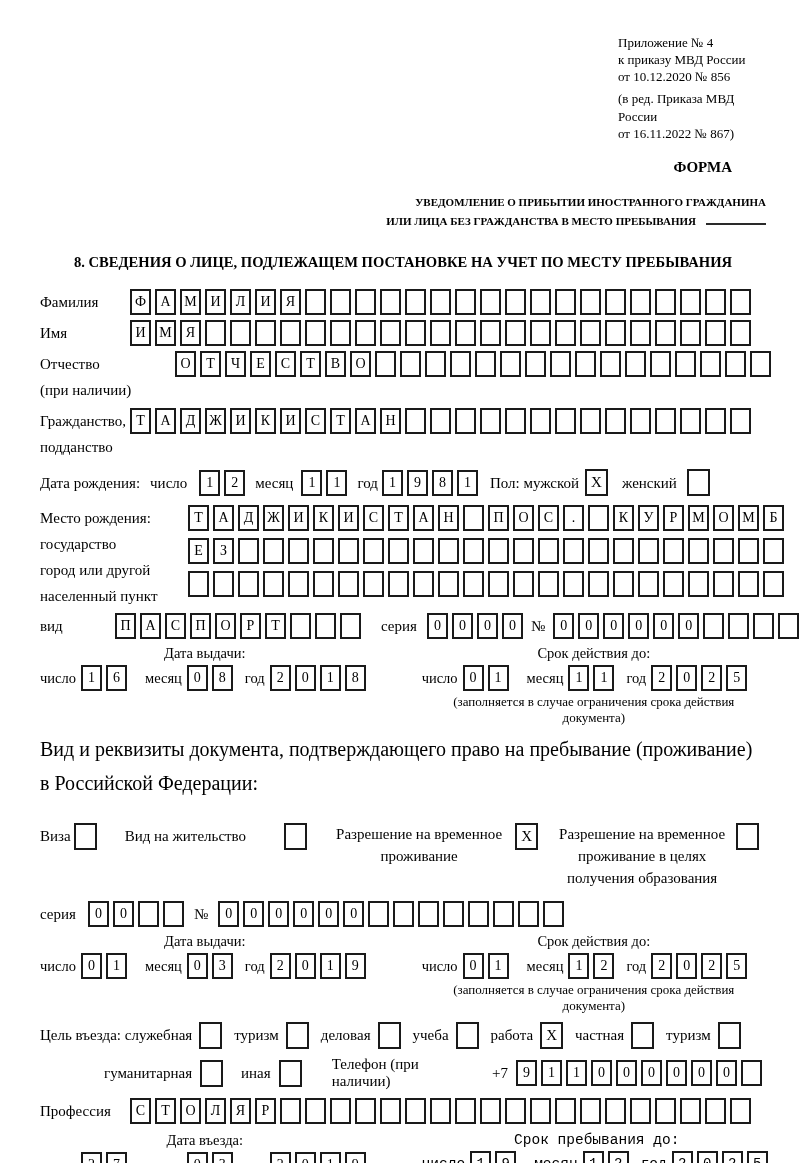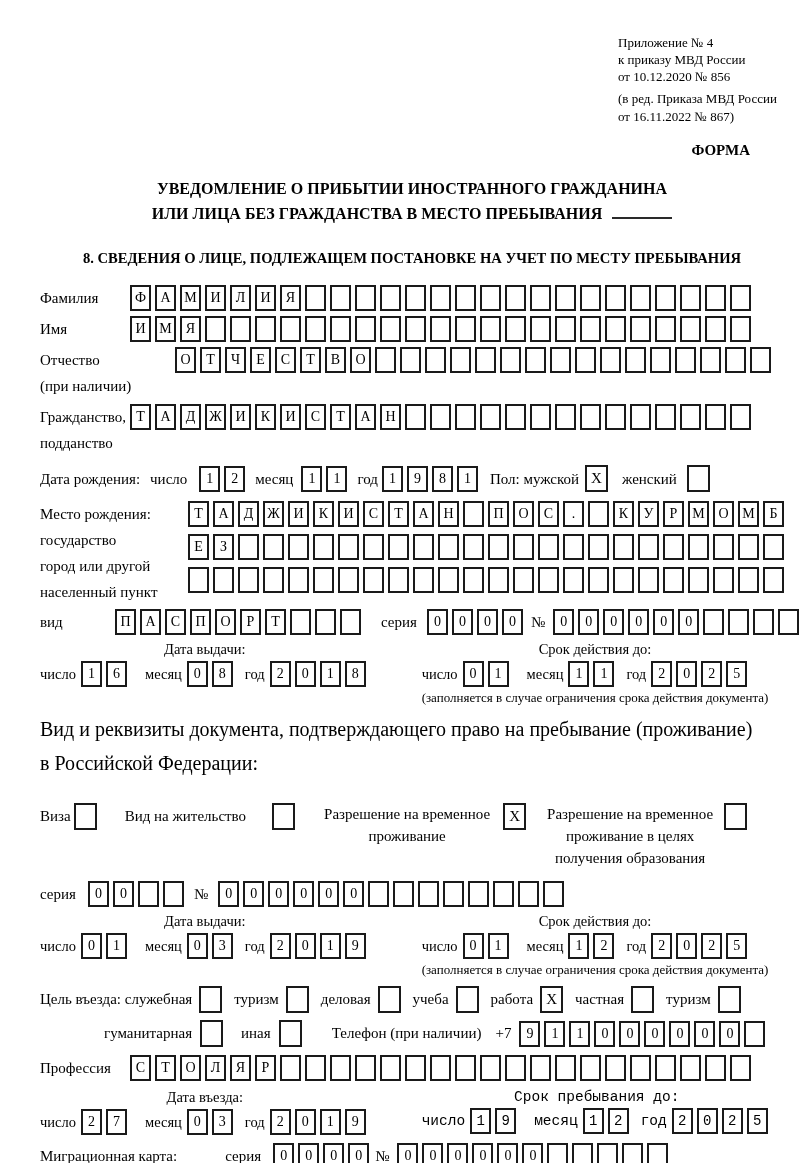--- a/index.html
+++ b/index.html
@@ -2,28 +2,28 @@
 <html><head>
 <meta charset="utf-8">
 <style>
   * { margin:0; padding:0; box-sizing:border-box; }
   html,body { background:#fff; }
   body {
     width:800px; height:1163px; overflow:hidden;
     font-family:"Liberation Serif","DejaVu Serif",serif;
     color:#000;
   }
-  .page { width:800px; height:1163px; padding:34px 16px 0 40px; position:relative; }
+  .page { width:800px; height:1163px; padding:34px 34px 0 40px; position:relative; }
 
   
   .hdr-note { margin-left:578px; font-size:13px; line-height:1.32; }
   .hdr-note .grp2 { margin-top:5px; }
   .forma { text-align:right; padding-right:34px; font-weight:bold; font-size:15px; margin-top:17px; }
 
-  .title { text-align:center; font-weight:bold; font-size:16px; line-height:1.55; margin-top:18px; }
+  .title { text-align:right; font-weight:bold; font-size:11px; line-height:1.55; margin-top:18px; }
   .blank-seg { display:inline-block; width:60px; border-bottom:2.5px solid #2a2a2a; height:14px; margin-left:10px; }
 
   .sec-head { text-align:center; font-weight:bold; font-size:14.6px; margin-top:24px; }
 
   
   .row { display:flex; align-items:flex-start; margin-top:5px; }
   .lbl { font-size:15px; line-height:26px; flex:none; }
   .cells { display:flex; flex:none; }
   .cell {
     width:21px; height:26px; border:2px solid #1a1a1a; margin-right:4px;
@@ -428,21 +428,21 @@
   </div>
 
   <div class="para mt8">Вид и реквизиты документа, подтверждающего право на пребывание (проживание)</div>
   <div class="para" style="margin-top:4px;">в Российской Федерации:</div>
 
   <div class="permit-row">
     <div class="opt">
       <span class="txt" style="line-height:27px;">Виза</span>
       <span class="cb" style="margin-left:3px;"></span>
     </div>
-    <div class="opt" style="margin-left:28px;">
+    <div class="opt" style="margin-left:28px;gap:12px;">
       <span class="txt" style="line-height:27px;">Вид на жительство</span>
       <span class="cb" style="margin-left:26px;"></span>
     </div>
     <div class="opt" style="margin-left:26px;">
       <span class="txt ctr" style="width:172px;">
         <span>Разрешение на временное</span><br>
         <span>проживание</span>
       </span>
       <span class="cb" style="margin-left:10px;">X</span>
     </div>

